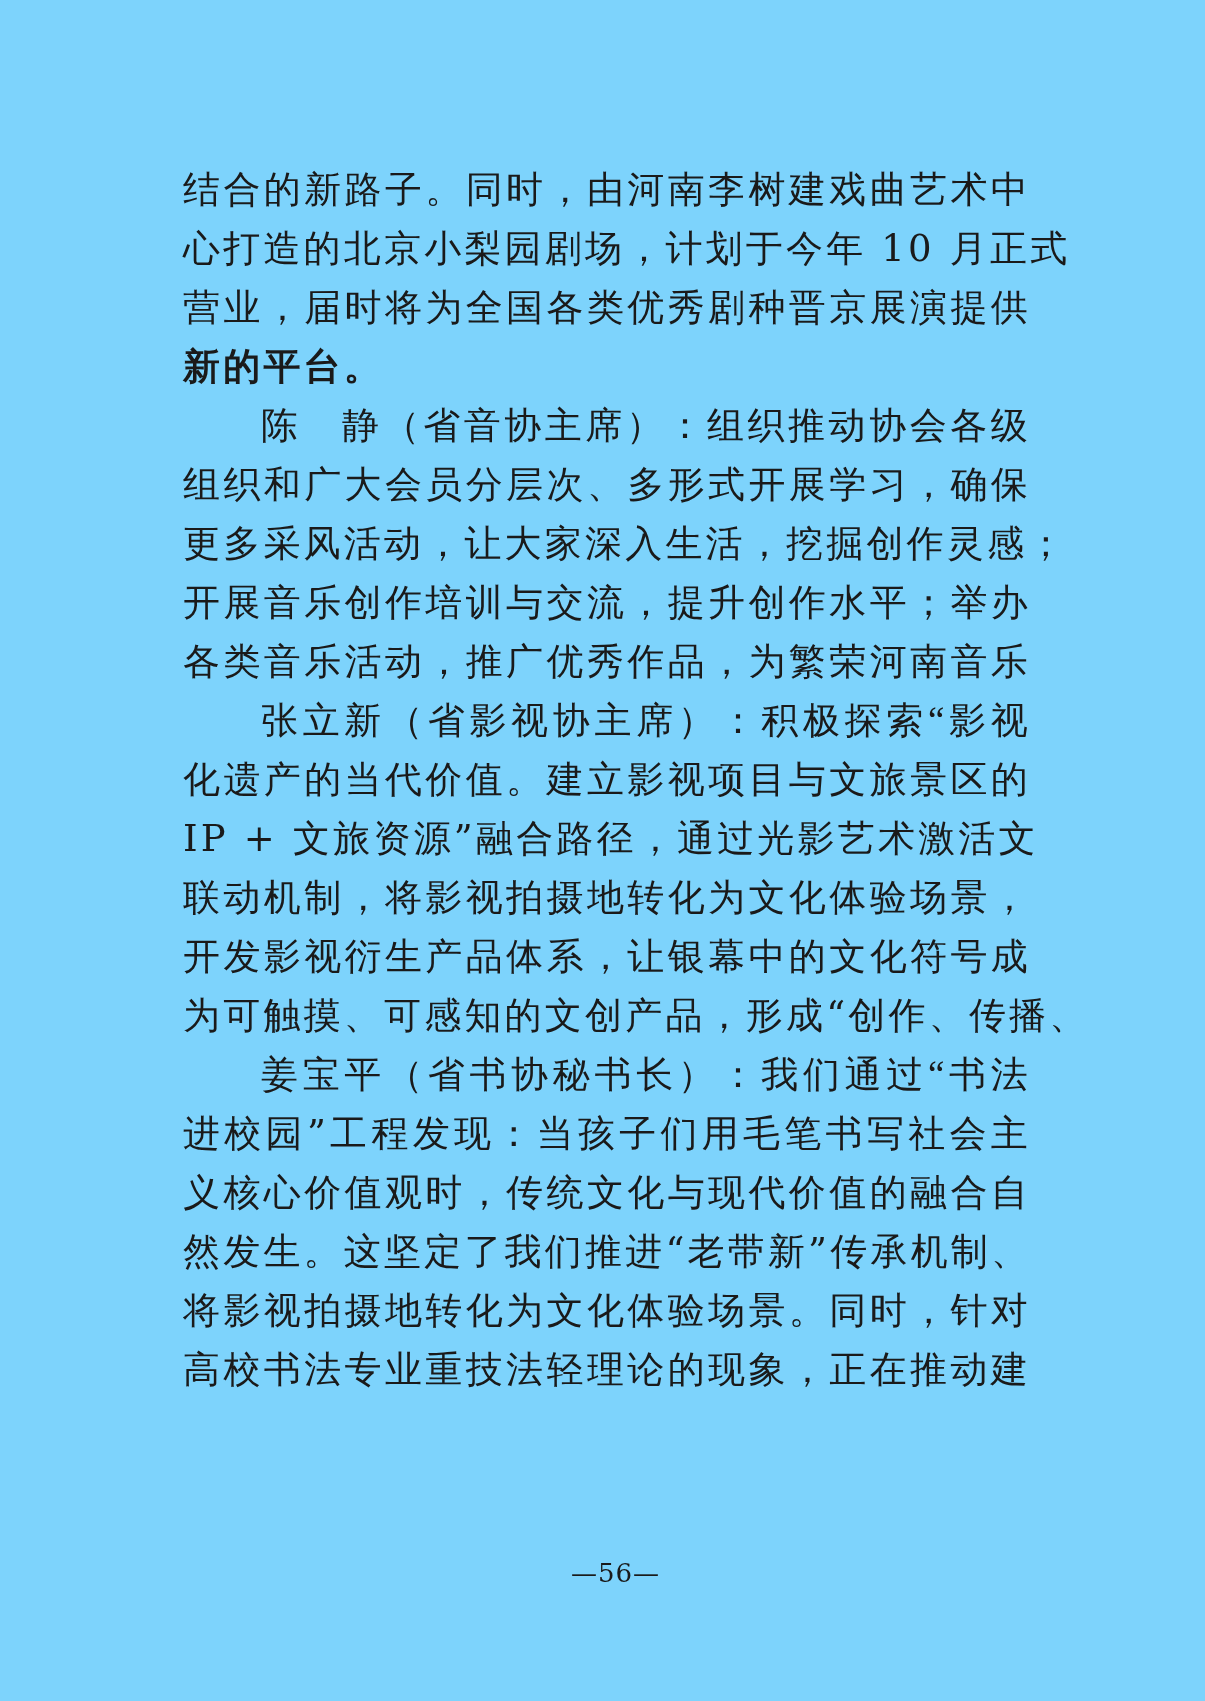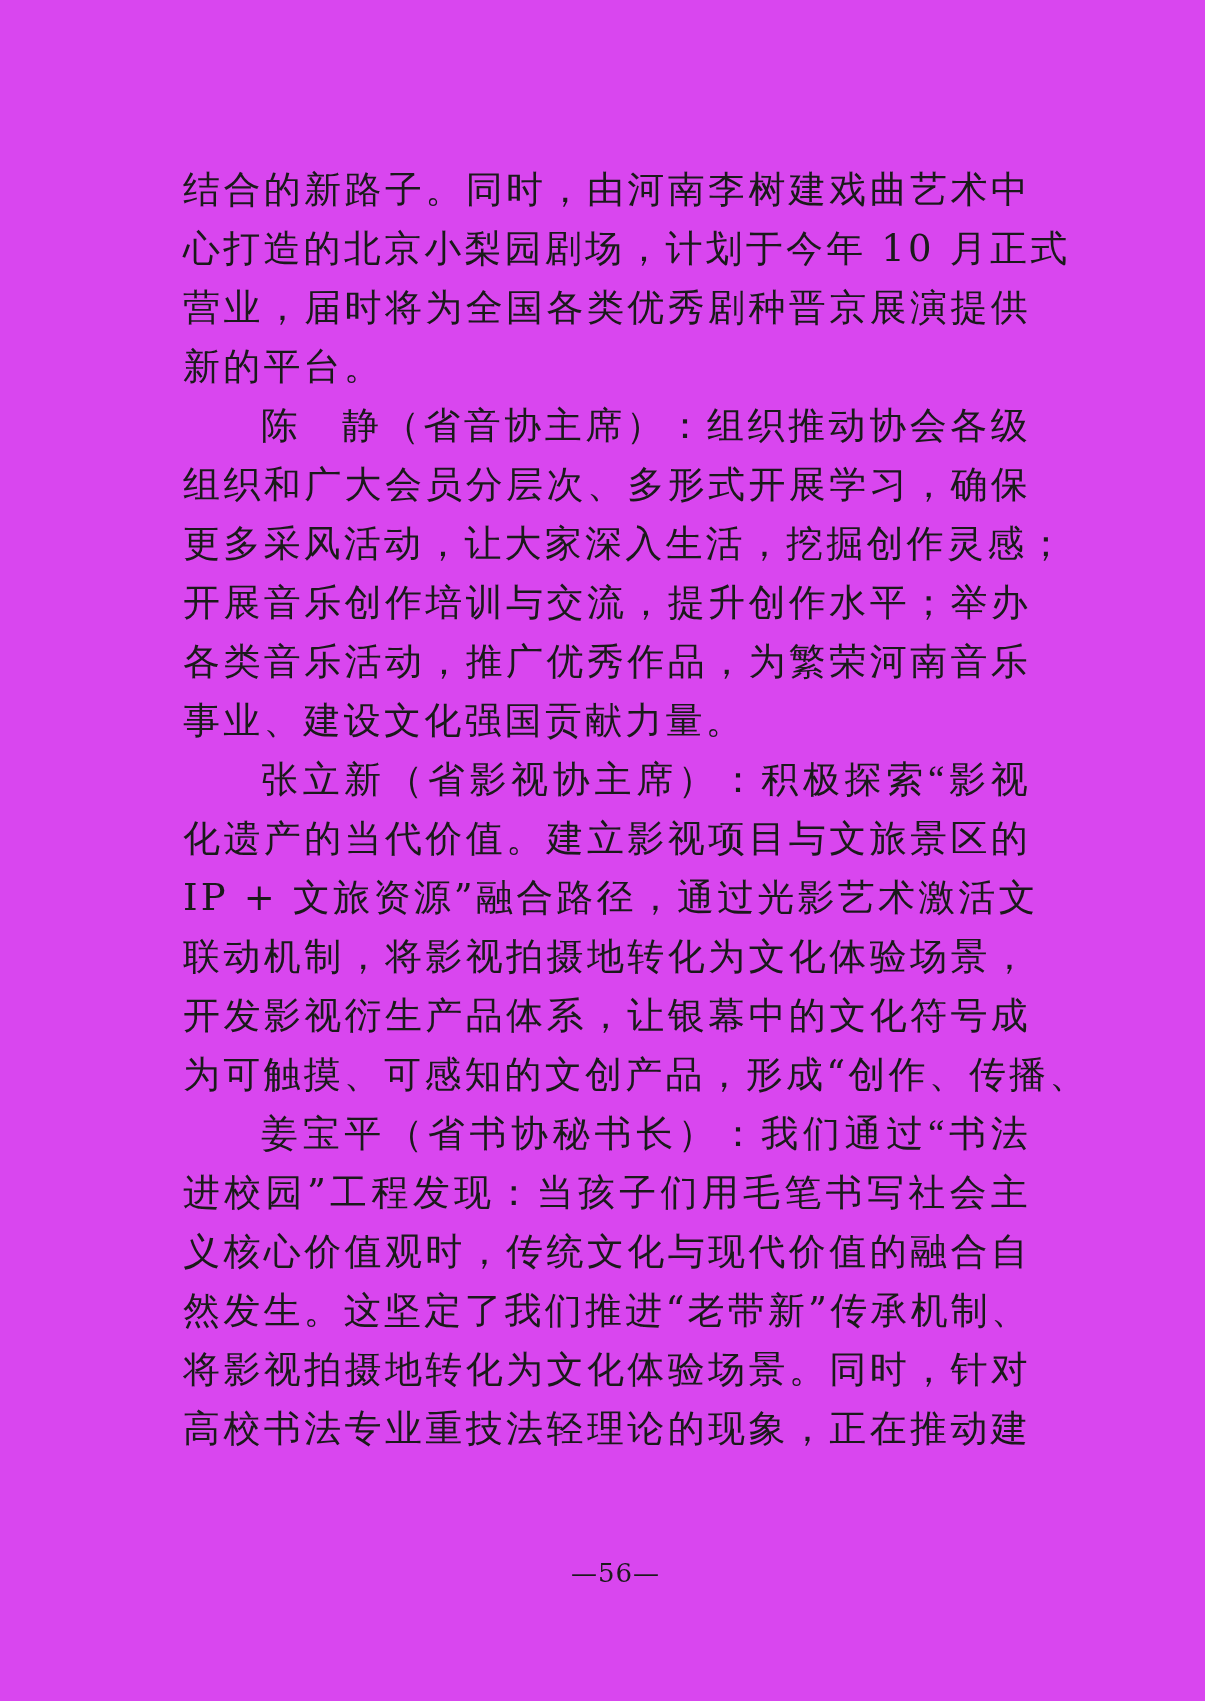--- a/index.html
+++ b/index.html
@@ -14,39 +14,40 @@
       overflow: hidden;
       font-family: "DejaVu Serif", "Liberation Serif", serif;
       color: #1a1a1a;
     }
     .page {
       position: absolute;
       left: 0;
       top: 0;
       width: 1205px;
       height: 1701px;
-      background: #d946ef;
+      background: #7dd3fc;
     }
     .body-text {
       position: absolute;
       left: 183px;
       top: 160px;
       width: 848px;
     }
     .line {
       height: 59px;
       line-height: 59px;
       font-size: 37px;
       letter-spacing: 3.2px;
       white-space: nowrap;
       text-align: justify;
       text-align-last: justify;
     }
     .line.last {
       text-align-last: left;
+      font-weight: bold;
     }
     .line.indent {
       padding-left: 78px;
       font-family: Liberation Serif, serif;
     }
     .page-number {
       position: absolute;
       left: 13px;
       width: 1205px;
       top: 1558px;
@@ -64,21 +65,20 @@
     <div class="line">结合的新路子。同时，由河南李树建戏曲艺术中</div>
     <div class="line">心打造的北京小梨园剧场，计划于今年 10 月正式</div>
     <div class="line">营业，届时将为全国各类优秀剧种晋京展演提供</div>
     <div class="line last">新的平台。</div>
 
     <div class="line indent">陈　静（省音协主席）：组织推动协会各级</div>
     <div class="line">组织和广大会员分层次、多形式开展学习，确保</div>
     <div class="line">更多采风活动，让大家深入生活，挖掘创作灵感；</div>
     <div class="line">开展音乐创作培训与交流，提升创作水平；举办</div>
     <div class="line">各类音乐活动，推广优秀作品，为繁荣河南音乐</div>
-    <div class="line last">事业、建设文化强国贡献力量。</div>
 
     <div class="line indent">张立新（省影视协主席）：积极探索“影视</div>
     <div class="line">化遗产的当代价值。建立影视项目与文旅景区的</div>
     <div class="line">IP + 文旅资源”融合路径，通过光影艺术激活文</div>
     <div class="line">联动机制，将影视拍摄地转化为文化体验场景，</div>
     <div class="line">开发影视衍生产品体系，让银幕中的文化符号成</div>
     <div class="line">为可触摸、可感知的文创产品，形成“创作、传播、</div>
 
     <div class="line indent">姜宝平（省书协秘书长）：我们通过“书法</div>
     <div class="line">进校园”工程发现：当孩子们用毛笔书写社会主</div>

